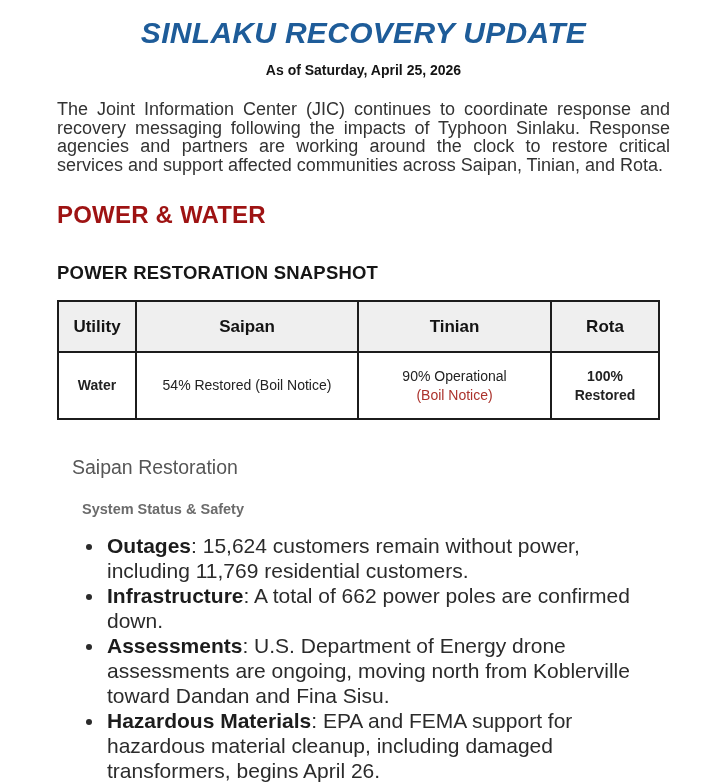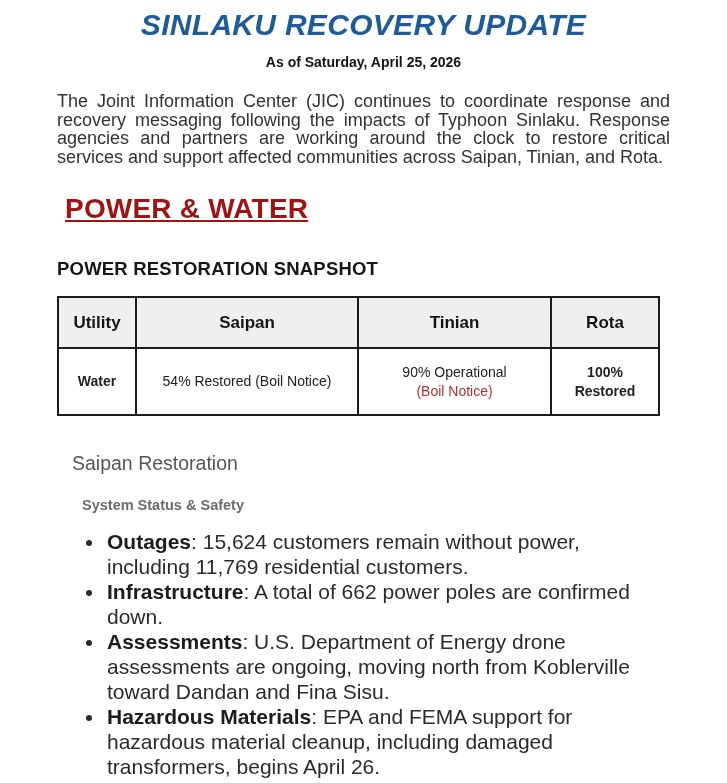--- a/index.html
+++ b/index.html
@@ -13,35 +13,35 @@
   }
   *{box-sizing:border-box;}
   html,body{margin:0;padding:0;background:#ffffff;}
   body{width:727px;height:783px;overflow:hidden;}
   .page{
     width:727px;height:783px;background:#fff;
     font-family:"Liberation Sans",sans-serif;
     padding:0 57px;color:#333;
   }
   .doc-title{
-    margin:4px;padding-top:4px;text-align:center;
+    margin:12px;padding-top:4px;text-align:center;
     font-size:30px;font-weight:bold;font-style:italic;
     color:var(--title-blue);letter-spacing:.3px;
   }
   .dateline{
     margin:12px 0 0;text-align:center;
     font-size:14px;font-weight:bold;color:#141414;
   }
   .intro{
     margin:22px 0 0;font-size:18px;line-height:18.5px;
     text-align:justify;color:#333;
   }
   .section-heading{
-    margin:27px 8px 0;font-size:28px;font-weight:bold;
-    color:var(--heading-red);letter-spacing:.2px;text-decoration:underline;
+    margin:27px 0 0;font-size:24px;font-weight:bold;
+    color:var(--heading-red);letter-spacing:.2px;
   }
   .table-title{
     margin:33px 0 0;font-size:18.5px;font-weight:bold;
     color:#161616;letter-spacing:.2px;
   }
   table.snapshot{
     border-collapse:collapse;margin-top:16px;table-layout:fixed;
     width:601px;
   }
   table.snapshot th,table.snapshot td{

